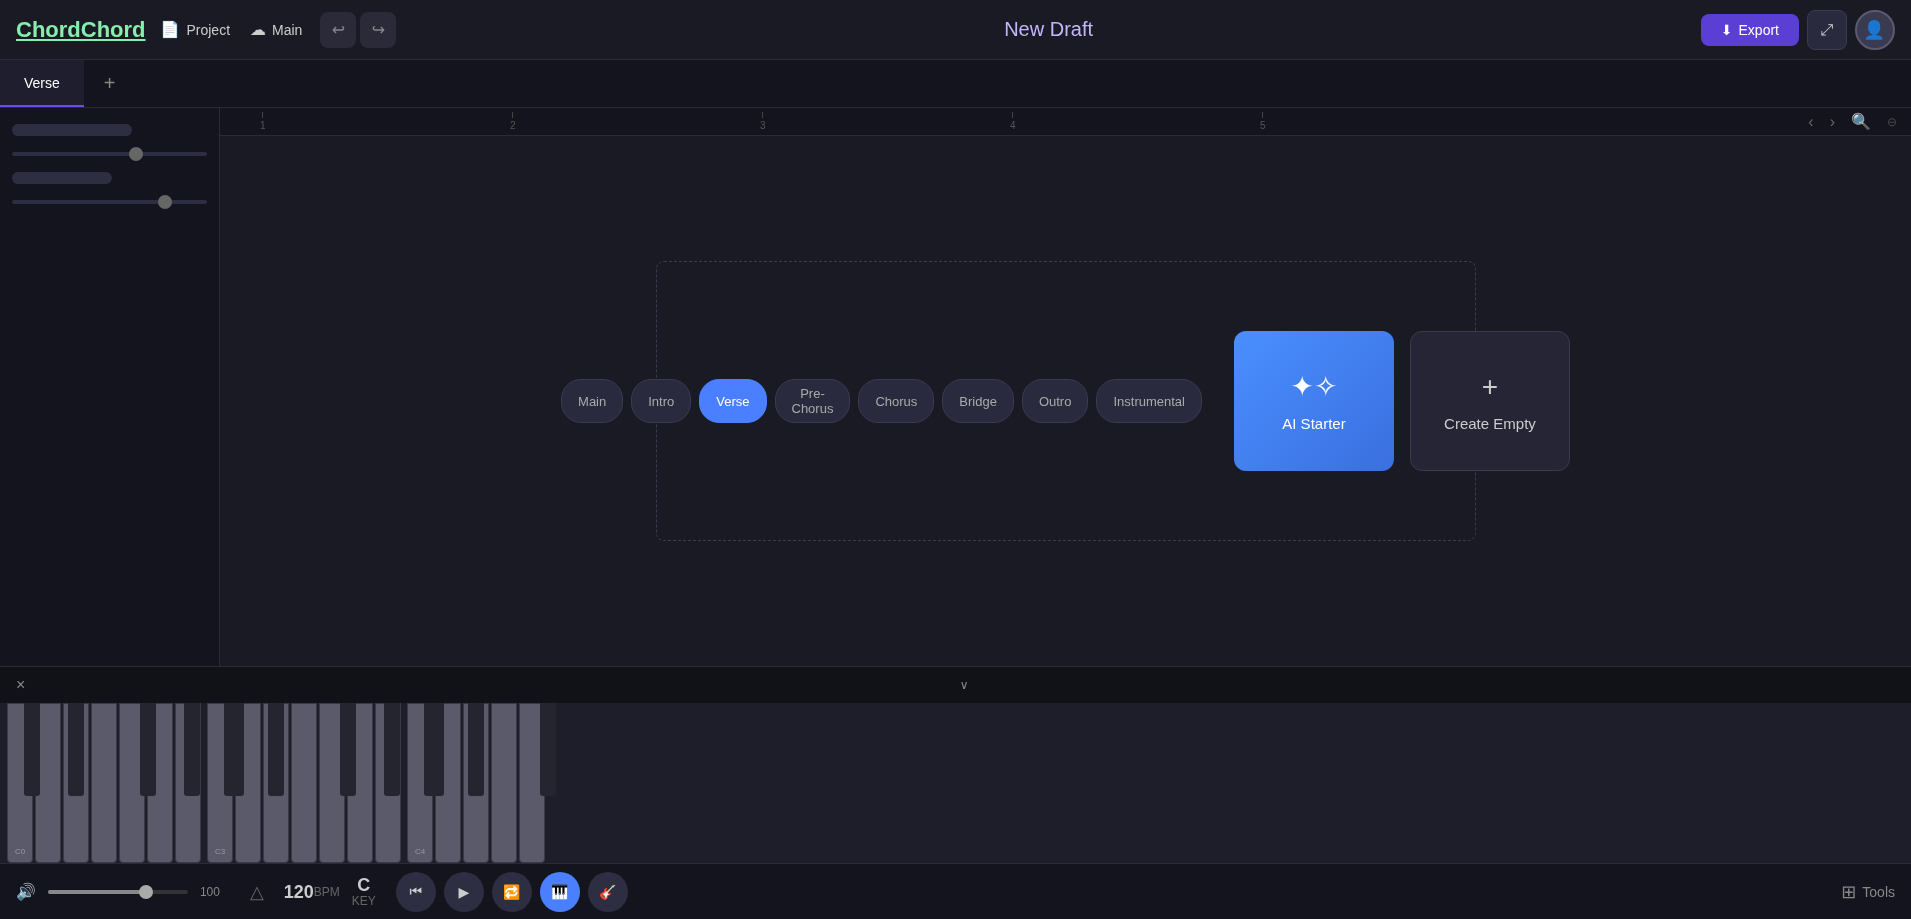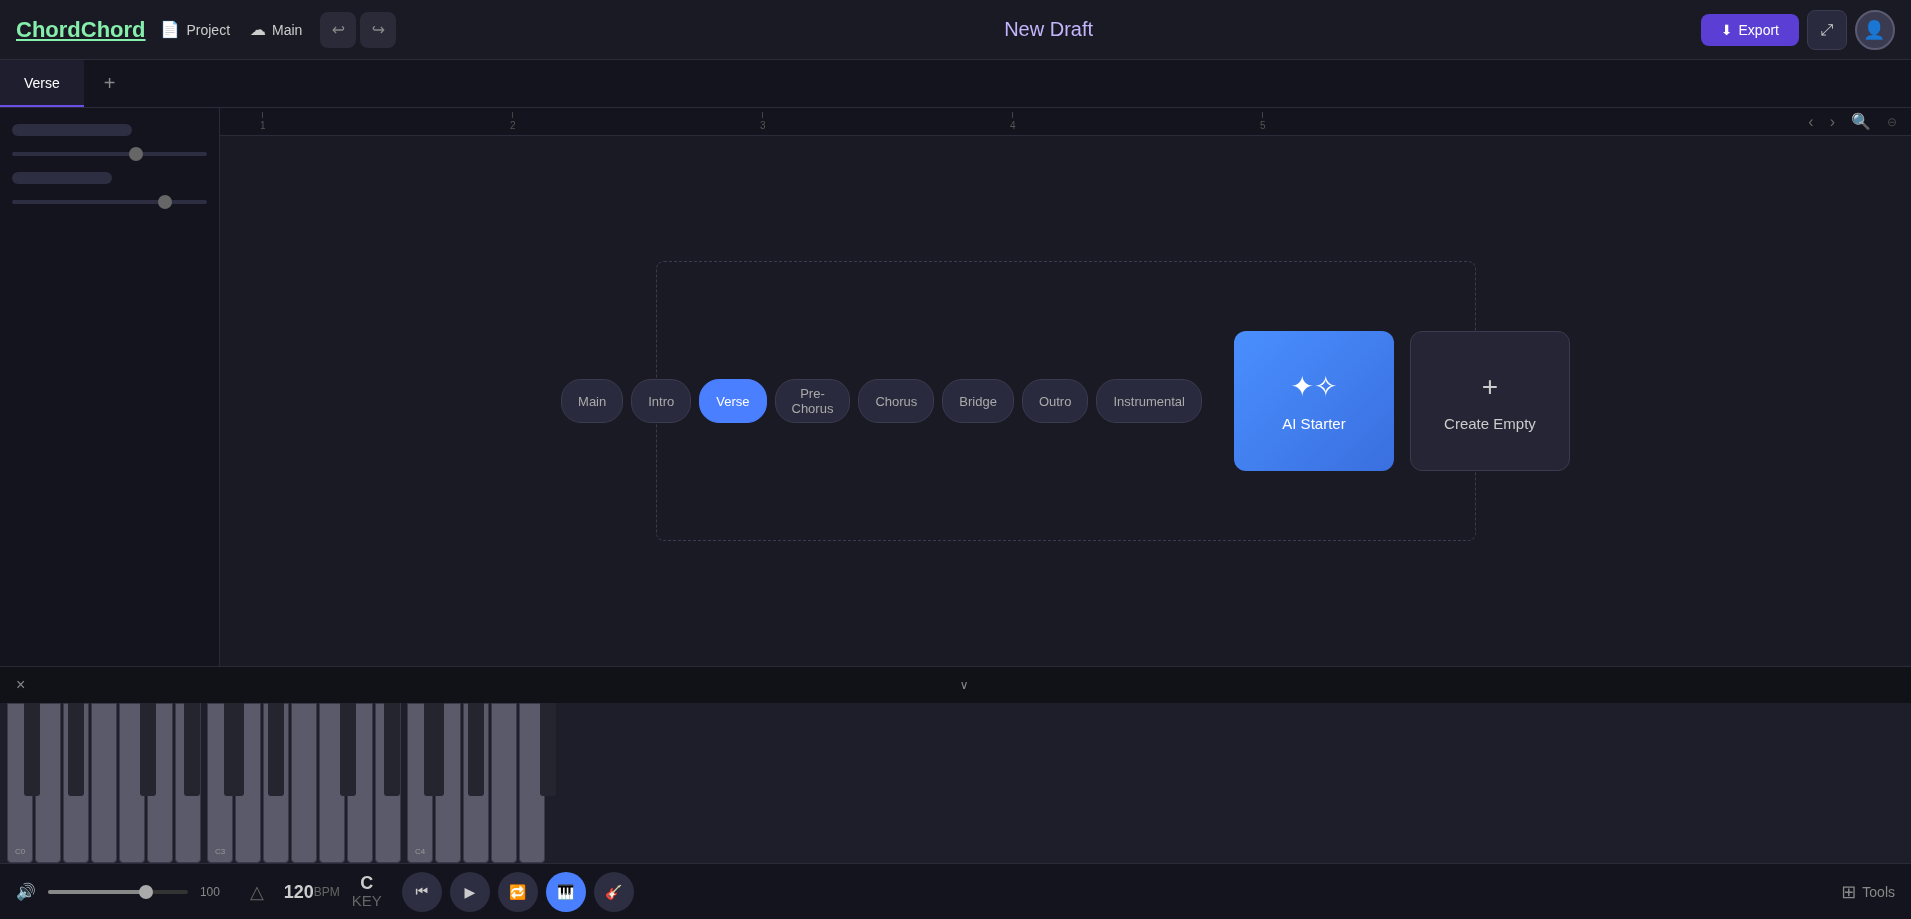--- a/index.html
+++ b/index.html
@@ -415,21 +415,21 @@
       font-size: 12px;
       color: #666;
       text-transform: uppercase;
     }
     .key-display {
       display: flex;
       flex-direction: column;
       align-items: center;
     }
     .key-val { font-size: 18px; font-weight: 700; color: #ccc; line-height: 1; }
-    .key-label { font-size: 15px; color: #666; text-transform: uppercase; }
+    .key-label { font-size: 12px; color: #666; text-transform: uppercase; }
     .transport-btns {
       display: flex;
       gap: 8px;
       margin: 0 8px;
     }
     .transport-btn {
       width: 40px; height: 40px;
       border-radius: 50%;
       background: #2e2e42;
       border: none;

